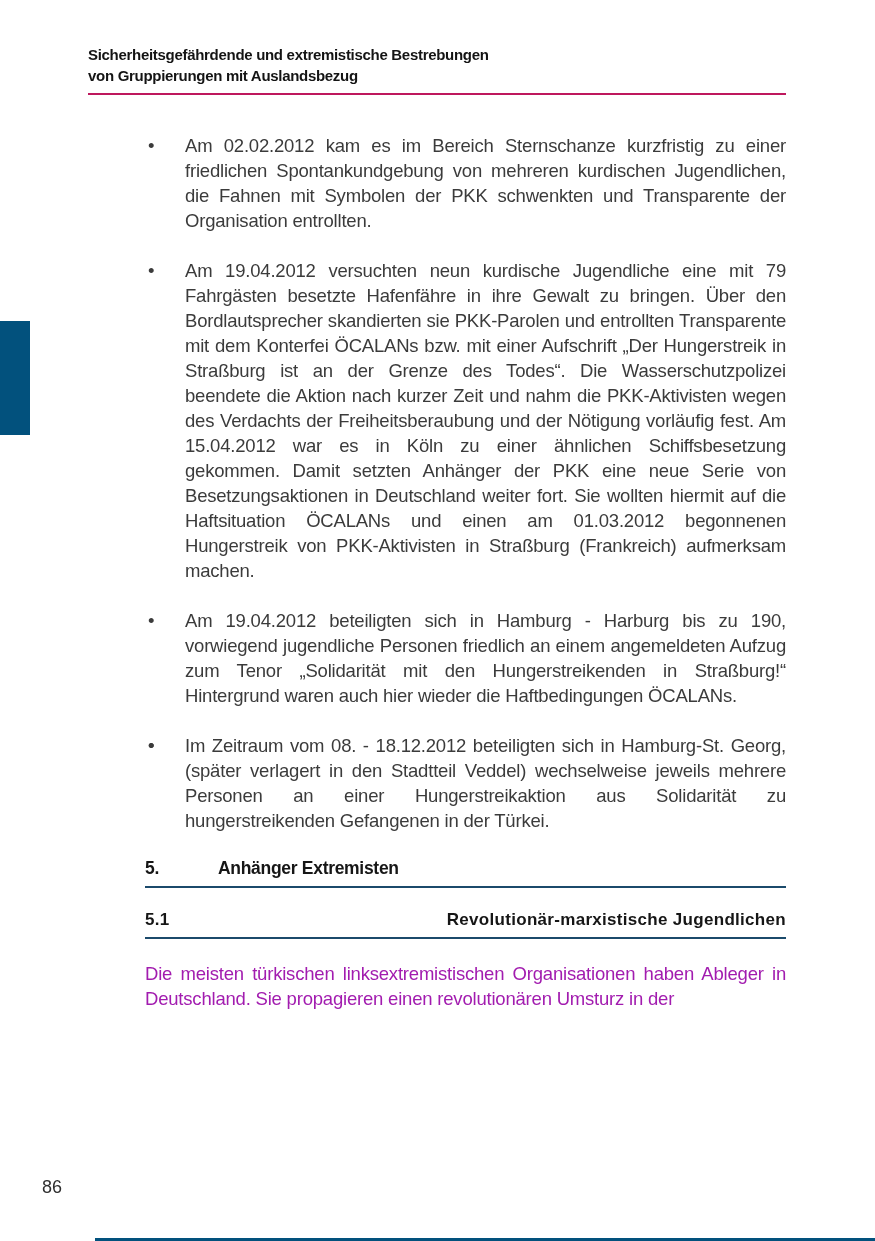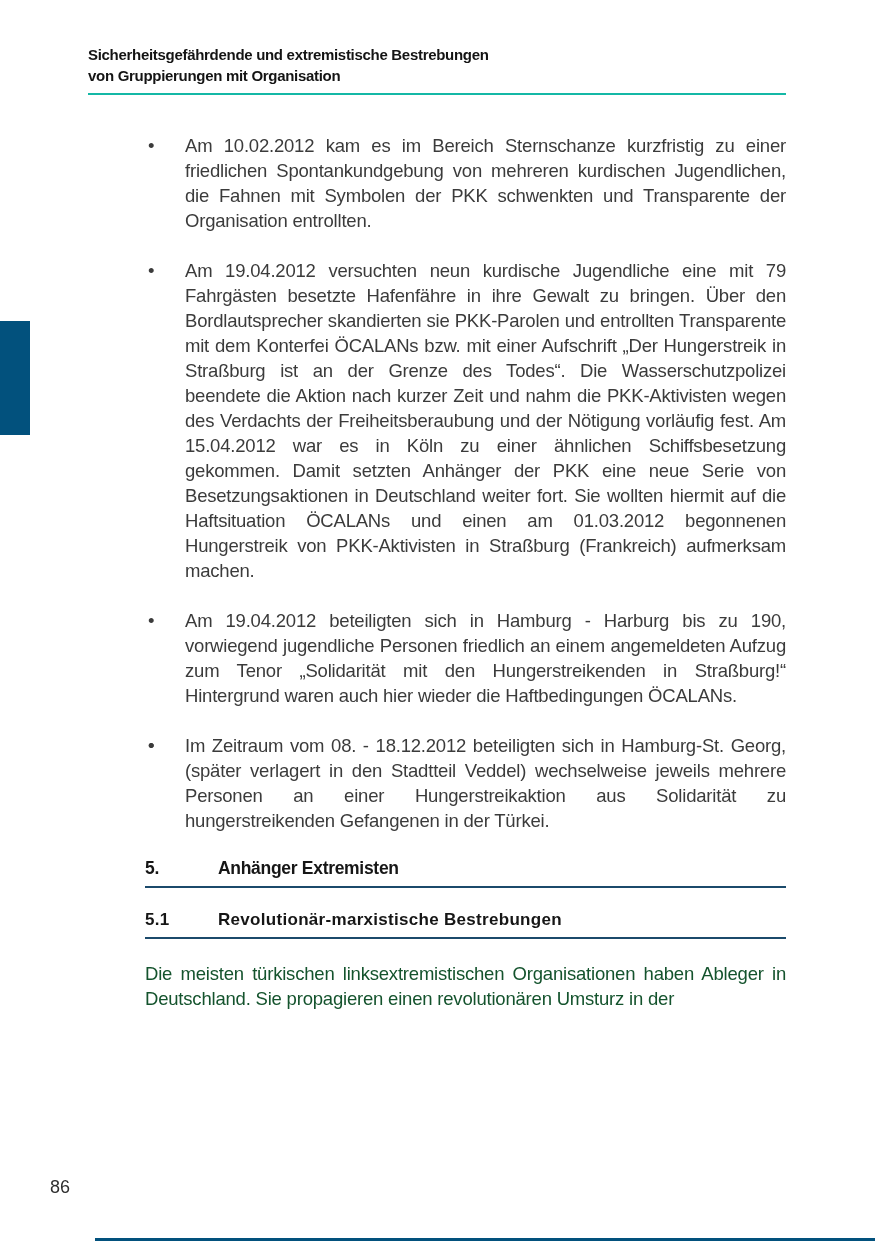--- a/index.html
+++ b/index.html
@@ -17,21 +17,21 @@
     position: absolute; left: 0; top: 321px;
     width: 30px; height: 114px;
     background: #02517d;
   }
 
   
   .page-header {
     position: absolute; left: 88px; top: 44px;
     width: 698px;
     padding-bottom: 7px;
-    border-bottom: 2px solid #14b8a6;
+    border-bottom: 2px solid #be185d;
   }
   .page-header .h-line {
     font-size: 15px; line-height: 21px;
     font-weight: bold; color: #141414;
     letter-spacing: -0.3px;
   }
 
   
   .content {
     position: absolute; left: 145px; top: 133px;
@@ -55,59 +55,59 @@
 
   .heading {
     display: flex;
     padding-bottom: 7px;
     border-bottom: 2px solid #1b4a6b;
     color: #161616;
     font-weight: bold;
   }
   .heading .num { width: 73px; flex: 0 0 73px; }
   .heading-main { margin-top: 25px; font-size: 17.5px; letter-spacing: -0.3px; }
-  .heading-sub  { margin-top: 22px; font-size: 17px;  letter-spacing: 0.3px; }
+  .heading-sub  { margin-top: 22px; font-size: 17px;  letter-spacing: 0.3px; justify-content: space-between; }
 
   .body-par {
     margin: 22px 0 4px 0;
     font-size: 18.5px; line-height: 25px;
-    color: #14532d;
+    color: #a21caf;
     text-align: justify;
     letter-spacing: -0.2px;
   }
 
   .page-number {
-    position: absolute; left: 50px; top: 1177px;
+    position: absolute; left: 42px; top: 1177px;
     font-size: 18px; color: #2e2e2e;
   }
 
   
   .footer-rule {
     position: absolute; left: 95px; right: 0; bottom: 0;
     height: 3px; background: #02517d;
   }
 </style>
 </head>
 <body>
 
 <div class="page">
 
   <div class="side-tab"></div>
 
   <header class="page-header">
     <div class="h-line">Sicherheitsgefährdende und extremistische Bestrebungen</div>
-    <div class="h-line">von Gruppierungen mit Organisation</div>
+    <div class="h-line">von Gruppierungen mit Auslandsbezug</div>
   </header>
 
   <main class="content">
 
     <ul class="bullets">
       <li>
         <span class="marker">•</span>
-        <span class="btext">Am 10.02.2012 kam es im Bereich Sternschanze kurzfristig zu einer friedlichen Spontankundgebung von mehreren kurdischen Jugendlichen, die Fahnen mit Symbolen der PKK schwenkten und Transparente der Organisation entrollten.</span>
+        <span class="btext">Am 02.02.2012 kam es im Bereich Sternschanze kurzfristig zu einer friedlichen Spontankundgebung von mehreren kurdischen Jugendlichen, die Fahnen mit Symbolen der PKK schwenkten und Transparente der Organisation entrollten.</span>
       </li>
       <li>
         <span class="marker">•</span>
         <span class="btext">Am 19.04.2012 versuchten neun kurdische Jugendliche eine mit 79 Fahrgästen besetzte Hafenfähre in ihre Gewalt zu bringen. Über den Bordlautsprecher skandierten sie PKK-Parolen und entrollten Transparente mit dem Konterfei ÖCALANs bzw. mit einer Aufschrift „Der Hungerstreik in Straßburg ist an der Grenze des Todes“. Die Wasserschutzpolizei beendete die Aktion nach kurzer Zeit und nahm die PKK-Aktivisten wegen des Verdachts der Freiheitsberaubung und der Nötigung vorläufig fest. Am 15.04.2012 war es in Köln zu einer ähnlichen Schiffsbesetzung gekommen. Damit setzten Anhänger der PKK eine neue Serie von Besetzungsaktionen in Deutschland weiter fort. Sie wollten hiermit auf die Haftsituation ÖCALANs und einen am 01.03.2012 begonnenen Hungerstreik von PKK-Aktivisten in Straßburg (Frankreich) aufmerksam machen.</span>
       </li>
       <li>
         <span class="marker">•</span>
         <span class="btext">Am 19.04.2012 beteiligten sich in Hamburg - Harburg bis zu 190, vorwiegend jugendliche Personen friedlich an einem angemeldeten Aufzug zum Tenor „Solidarität mit den Hungerstreikenden in Straßburg!“ Hintergrund waren auch hier wieder die Haftbedingungen ÖCALANs.</span>
       </li>
       <li>
@@ -119,21 +119,21 @@
       </li>
     </ul>
 
     <section class="heading heading-main">
       <span class="num">5.</span>
       <span class="title">Anhänger Extremisten</span>
     </section>
 
     <section class="heading heading-sub">
       <span class="num">5.1</span>
-      <span class="title">Revolutionär-marxistische Bestrebungen</span>
+      <span class="title">Revolutionär-marxistische Jugendlichen</span>
     </section>
 
     <p class="body-par">Die meisten türkischen linksextremistischen Organisationen haben Ableger in Deutschland. Sie propagieren einen revolutionären Umsturz in der</p>
 
   </main>
 
   <div class="page-number">86</div>
 
   <div class="footer-rule"></div>
 

